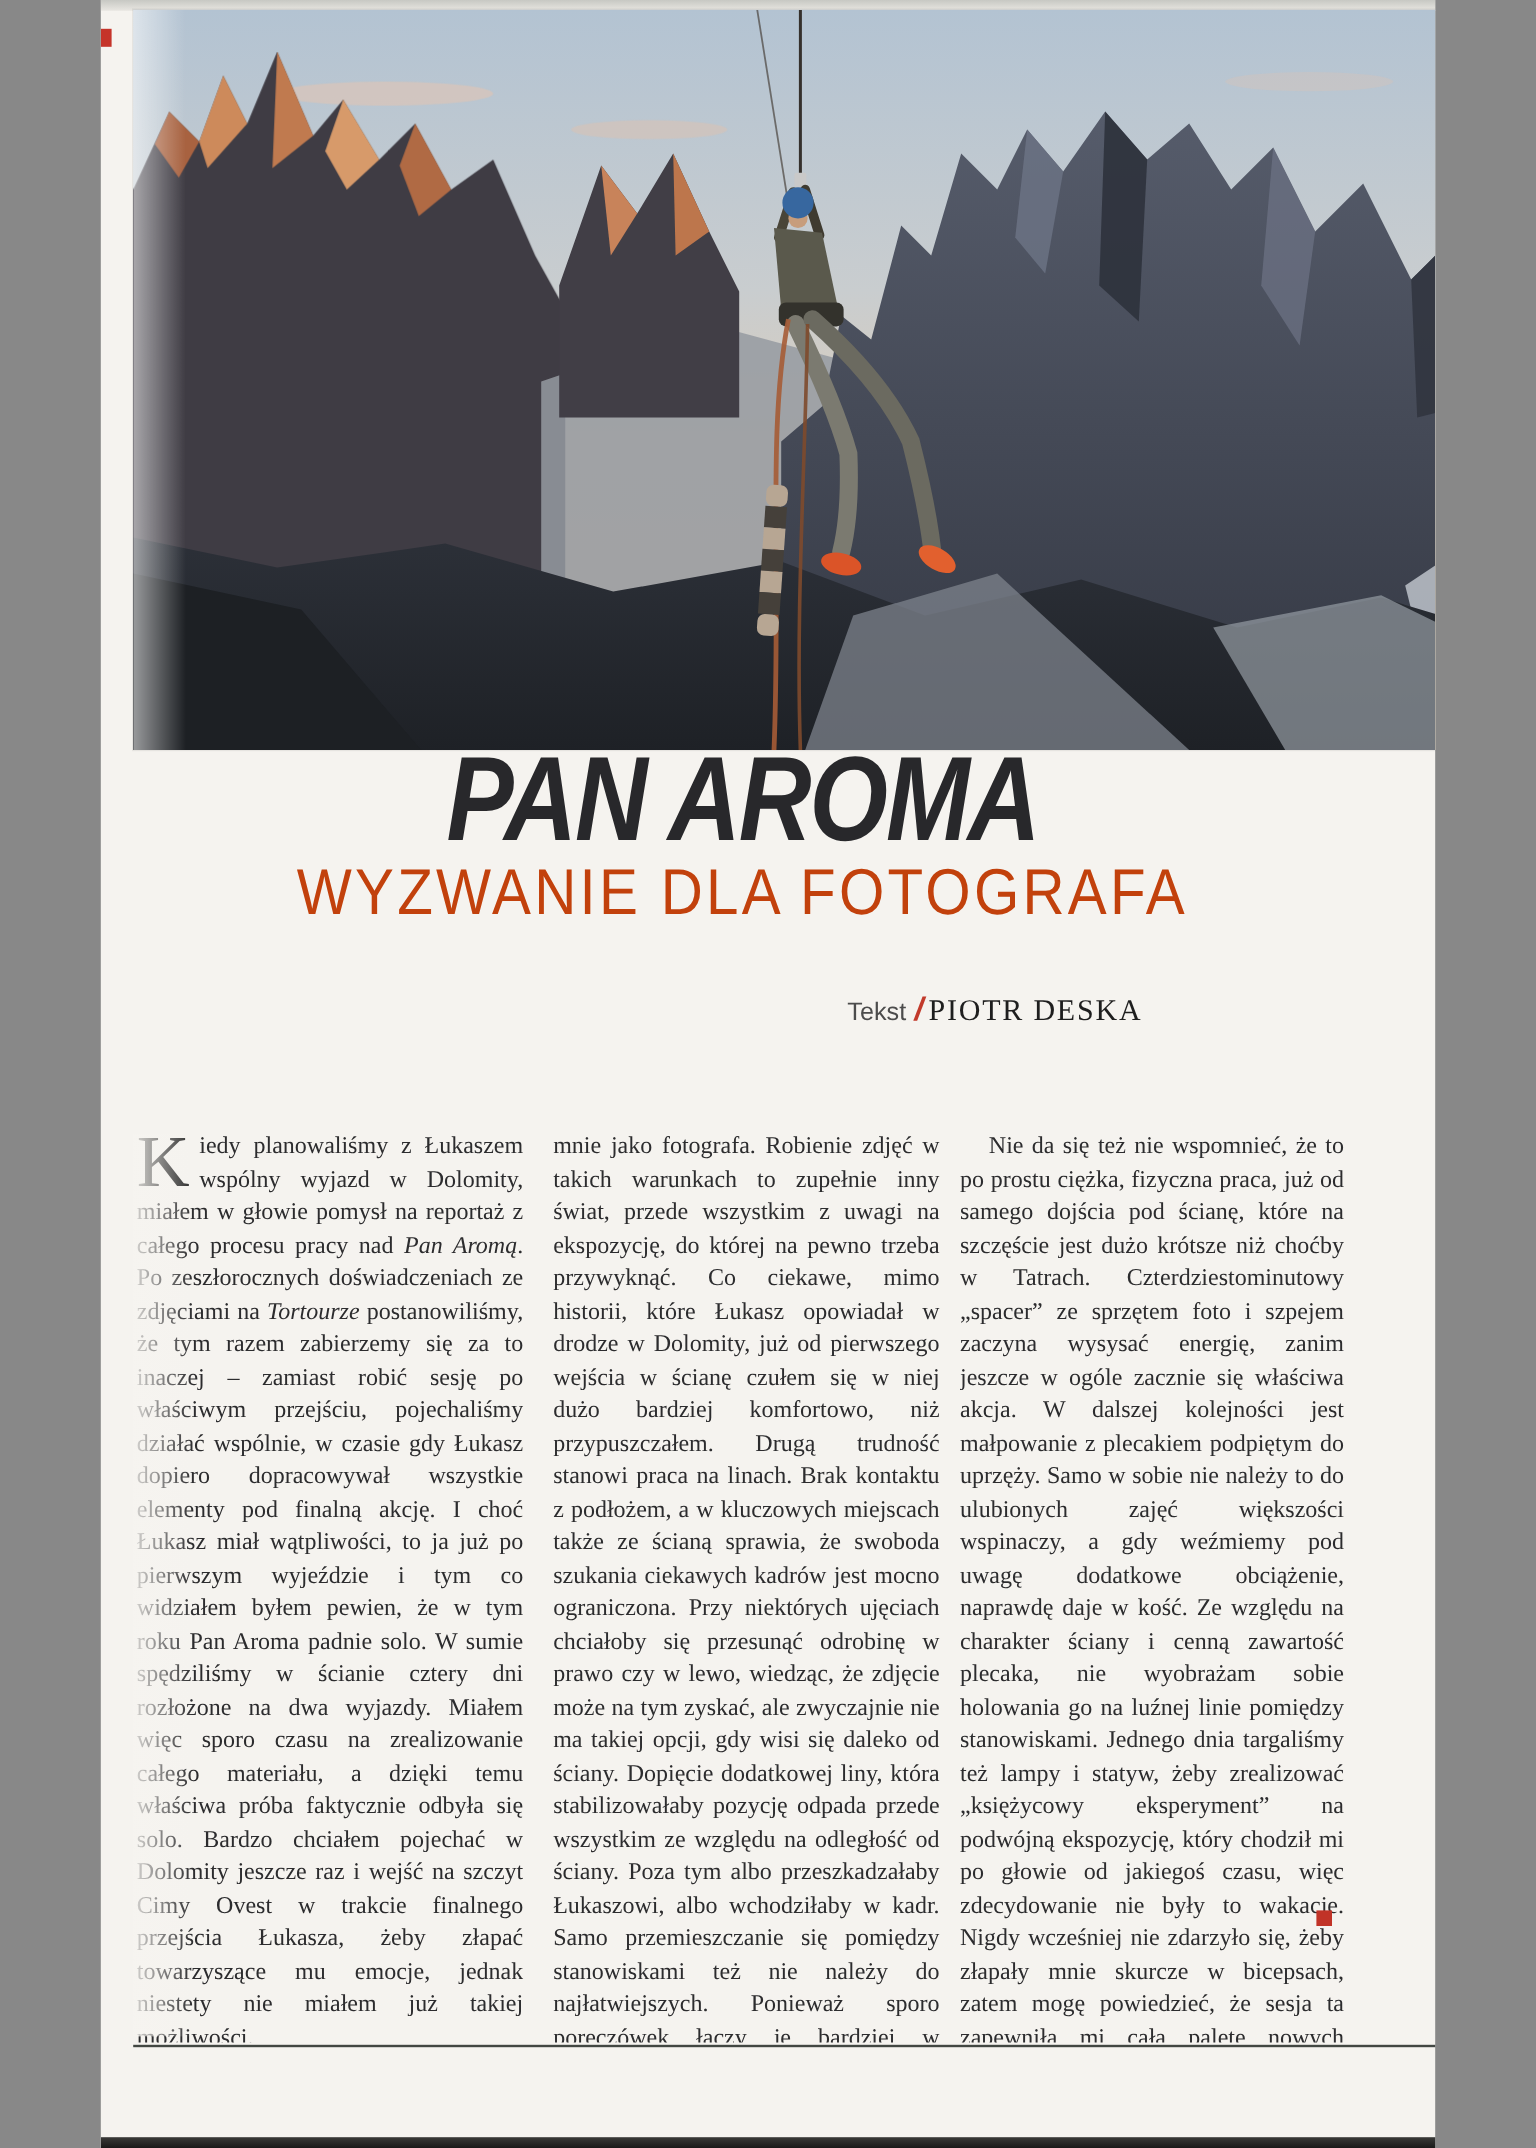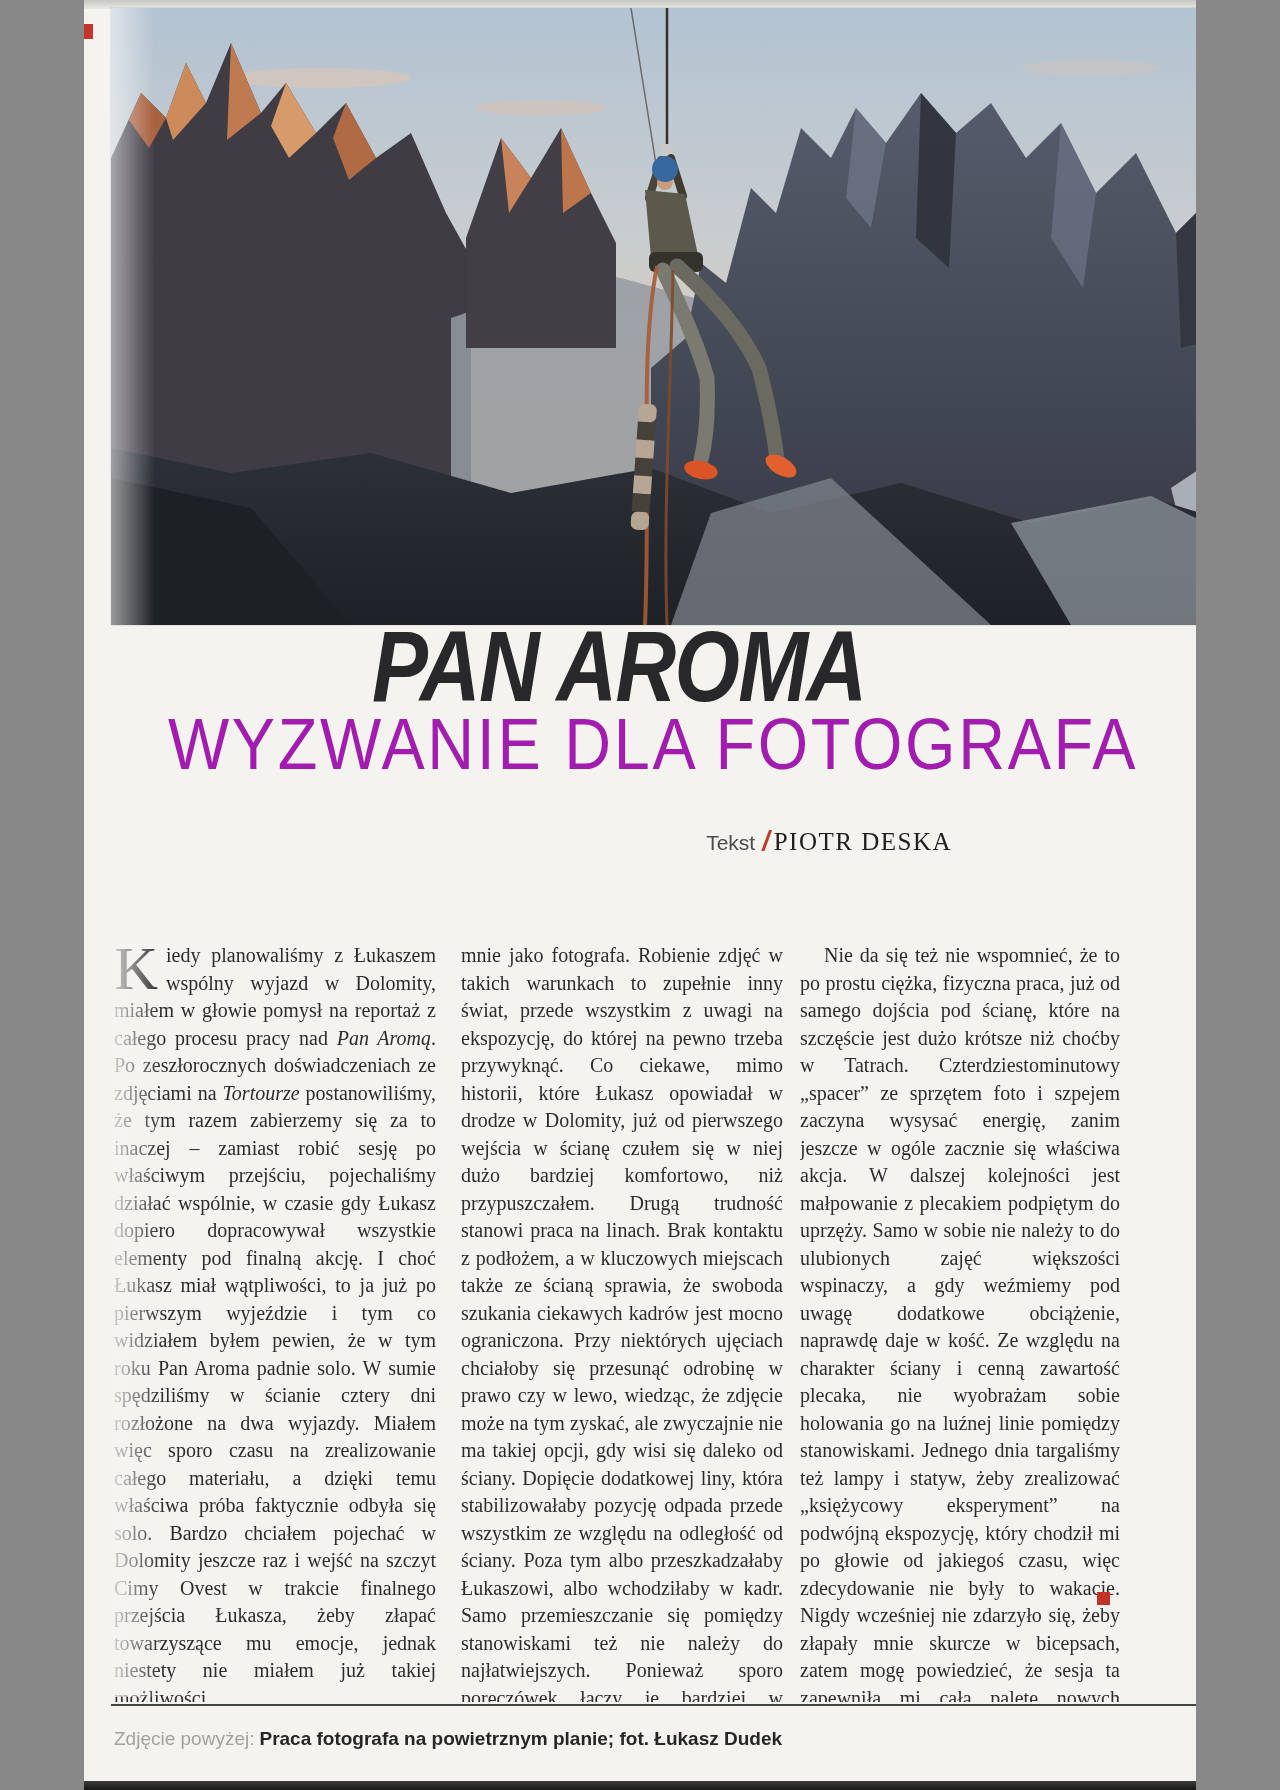--- a/index.html
+++ b/index.html
@@ -26,21 +26,21 @@
   .page-number{font-family:"Liberation Sans","DejaVu Sans",sans-serif;
     font-weight:700;font-size:18px;color:#232323;margin-top:6px;}
 
   .title{position:absolute;left:30px;top:618px;width:1010px;margin:0;
     text-align:center;font-family:"Liberation Sans","DejaVu Sans",sans-serif;
     font-style:italic;font-weight:700;font-size:100px;line-height:96px;color:#28282b;}
   .title .squeeze{display:inline-block;transform:scaleX(.84);transform-origin:center;
     letter-spacing:-2px;white-space:nowrap;}
   .subtitle{position:absolute;left:30px;top:716px;width:1010px;margin:0;
     text-align:center;font-family:"Liberation Sans","DejaVu Sans",sans-serif;
-    font-weight:400;font-size:72px;line-height:56px;color:#a21caf;}
+    font-weight:400;font-size:54px;line-height:56px;color:#c2410c;}
   .subtitle .squeeze{display:inline-block;transform:scaleX(.9);transform-origin:center;
     letter-spacing:3px;white-space:nowrap;}
 
   .byline{position:absolute;right:244px;top:826px;white-space:nowrap;}
   .byline-label{font-family:"Liberation Sans","DejaVu Sans",sans-serif;
     font-size:21px;color:#4c4c4c;}
   .byline-slash{font-family:"Liberation Sans","DejaVu Sans",sans-serif;
     font-style:italic;font-weight:700;font-size:27px;color:#c23a2b;margin:0 4px 0 7px;}
   .byline-author{font-size:25px;letter-spacing:1.5px;color:#1e1e1e;}
 
@@ -192,18 +192,15 @@
     </div>
   <div class="col col3">
       <p class="body-p indent"><span>Nie da się też nie wspomnieć, że to po prostu ciężka, fizyczna praca, już od samego dojścia pod ścianę, które na szczęście jest dużo krótsze niż choćby w Tatrach. Czterdziestominutowy „spacer” ze sprzętem foto i szpejem zaczyna wysysać energię, zanim jeszcze w ogóle zacznie się właściwa akcja. W dalszej kolejności jest małpowanie z plecakiem podpiętym do uprzęży. Samo w sobie nie należy to do ulubionych zajęć większości wspinaczy, a gdy weźmiemy pod uwagę dodatkowe obciążenie, naprawdę daje w kość. Ze względu na charakter ściany i cenną zawartość plecaka, nie wyobrażam sobie holowania go na luźnej linie pomiędzy stanowiskami. Jednego dnia targaliśmy też lampy i statyw, żeby zrealizować „księżycowy eksperyment” na podwójną ekspozycję, który chodził mi po głowie od jakiegoś czasu, więc zdecydowanie nie były to wakacje. Nigdy wcześniej nie zdarzyło się, żeby złapały mnie skurcze w bicepsach, zatem mogę powiedzieć, że sesja ta zapewniła mi całą paletę nowych doświadczeń. Samo robienie zdjęć było tylko wisienką na torcie.</span></p>
     </div>
 
   <div class="fade-overlay"></div>
 
   <span class="end-mark"></span>
 
   <div class="caption-rule"></div>
-  <div class="caption">
-    <span class="caption-label">Zdjęcie powyżej:</span><span class="caption-text">Praca fotografa na powietrznym planie; fot. Łukasz Dudek</span>
-  </div>
 
   <div class="scan-strip-bottom"></div>
 </div>
 
 </body></html>

